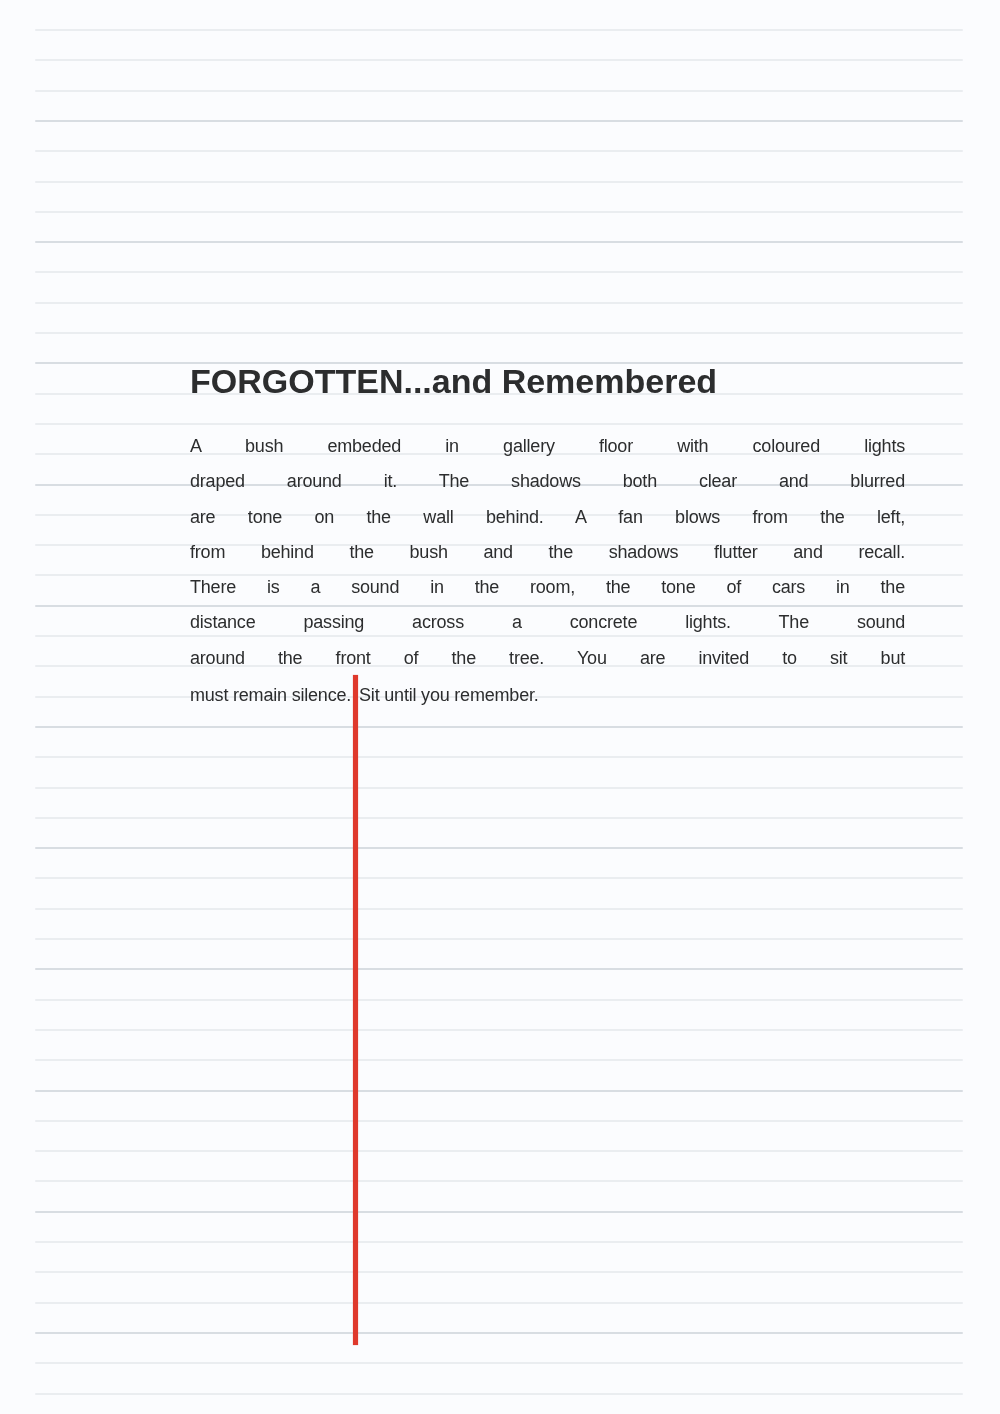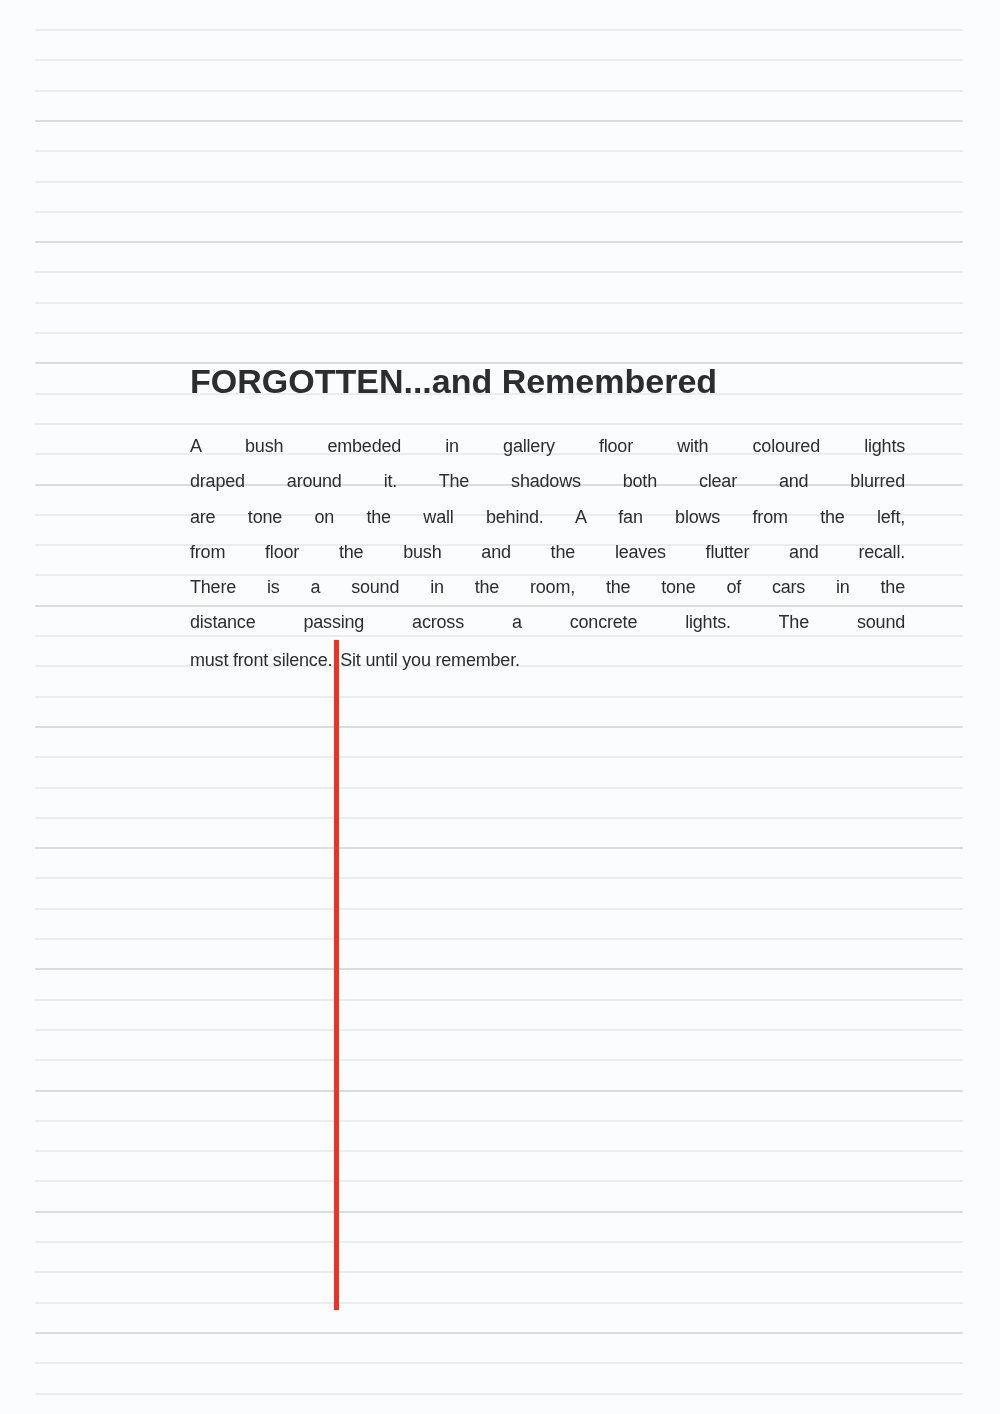--- a/index.html
+++ b/index.html
@@ -135,19 +135,20 @@
       <div class="ruled-line" style="top: 1362.2px; background: rgb(234, 237, 240);"></div>
       <div class="ruled-line" style="top: 1392.5px; background: rgb(234, 237, 240);"></div>
     </div>
 
   <div id="note-title">FORGOTTEN...and Remembered</div>
 
   <div id="note-body">
     <div class="body-line">A bush embeded in gallery floor with coloured lights</div>
     <div class="body-line">draped around it. The shadows both clear and blurred</div>
     <div class="body-line">are tone on the wall behind. A fan blows from the left,</div>
-    <div class="body-line">from floor the bush and the leaves flutter and recall.</div>
+    <div class="body-line">from behind the bush and the shadows flutter and recall.</div>
     <div class="body-line">There is a sound in the room, the tone of cars in the</div>
     <div class="body-line">distance passing across a concrete lights. The sound</div>
-    <div class="body-line body-line-last"><span>must front silence.</span><span class="cursor-anchor"><span class="cursor-tail" style="background: rgb(223, 57, 44);"></span></span><span>Sit until you remember.</span></div>
+    <div class="body-line">around the front of the tree. You are invited to sit but</div>
+    <div class="body-line body-line-last"><span>must remain silence.</span><span class="cursor-anchor"><span class="cursor-tail" style="background: rgb(223, 57, 44);"></span></span><span>Sit until you remember.</span></div>
   </div>
 
 </div>
 
 </body></html>

